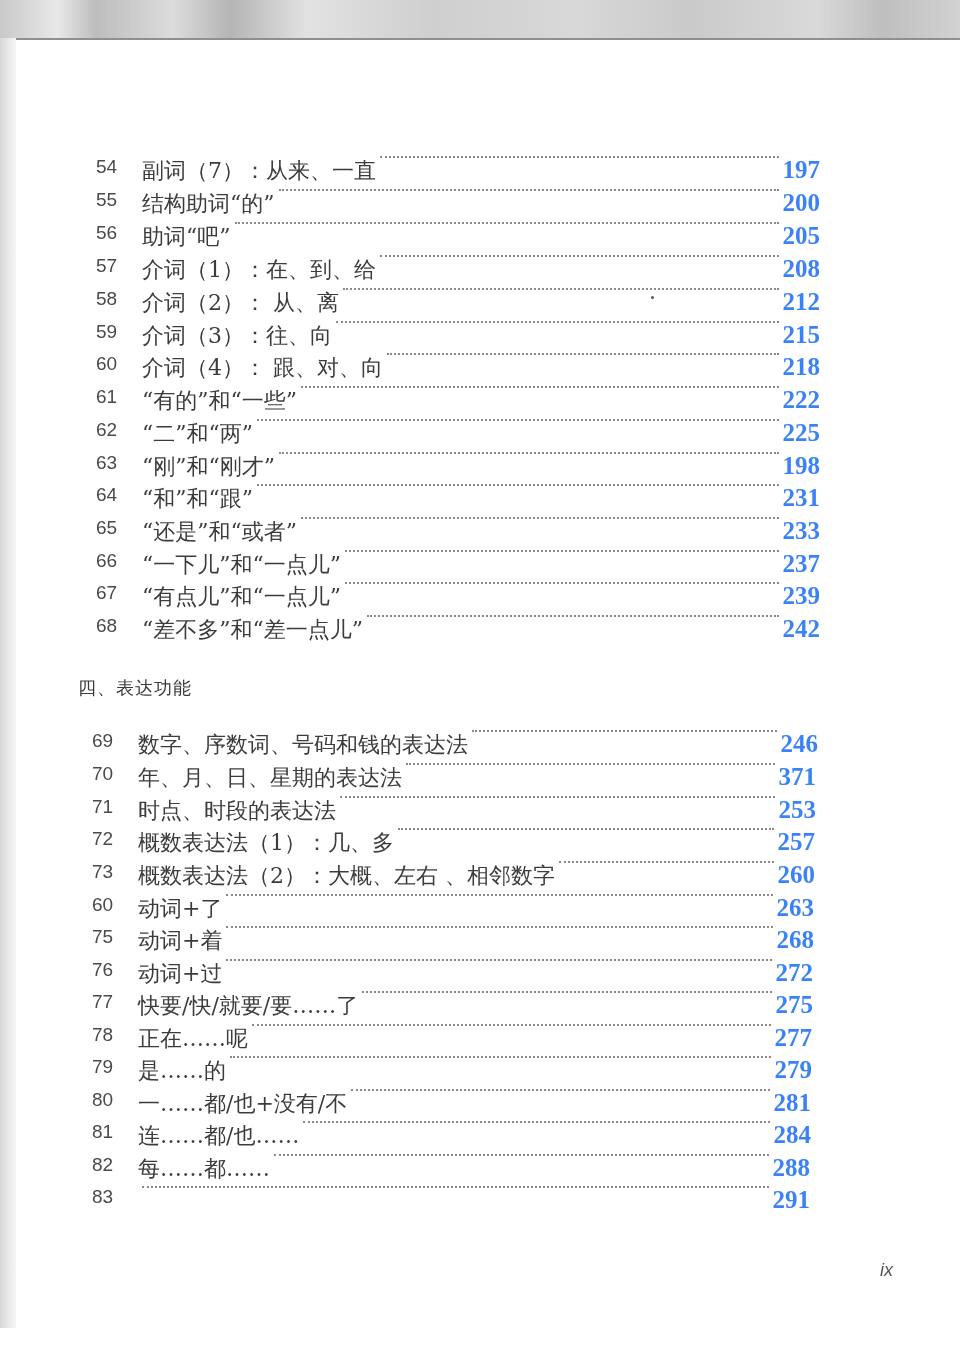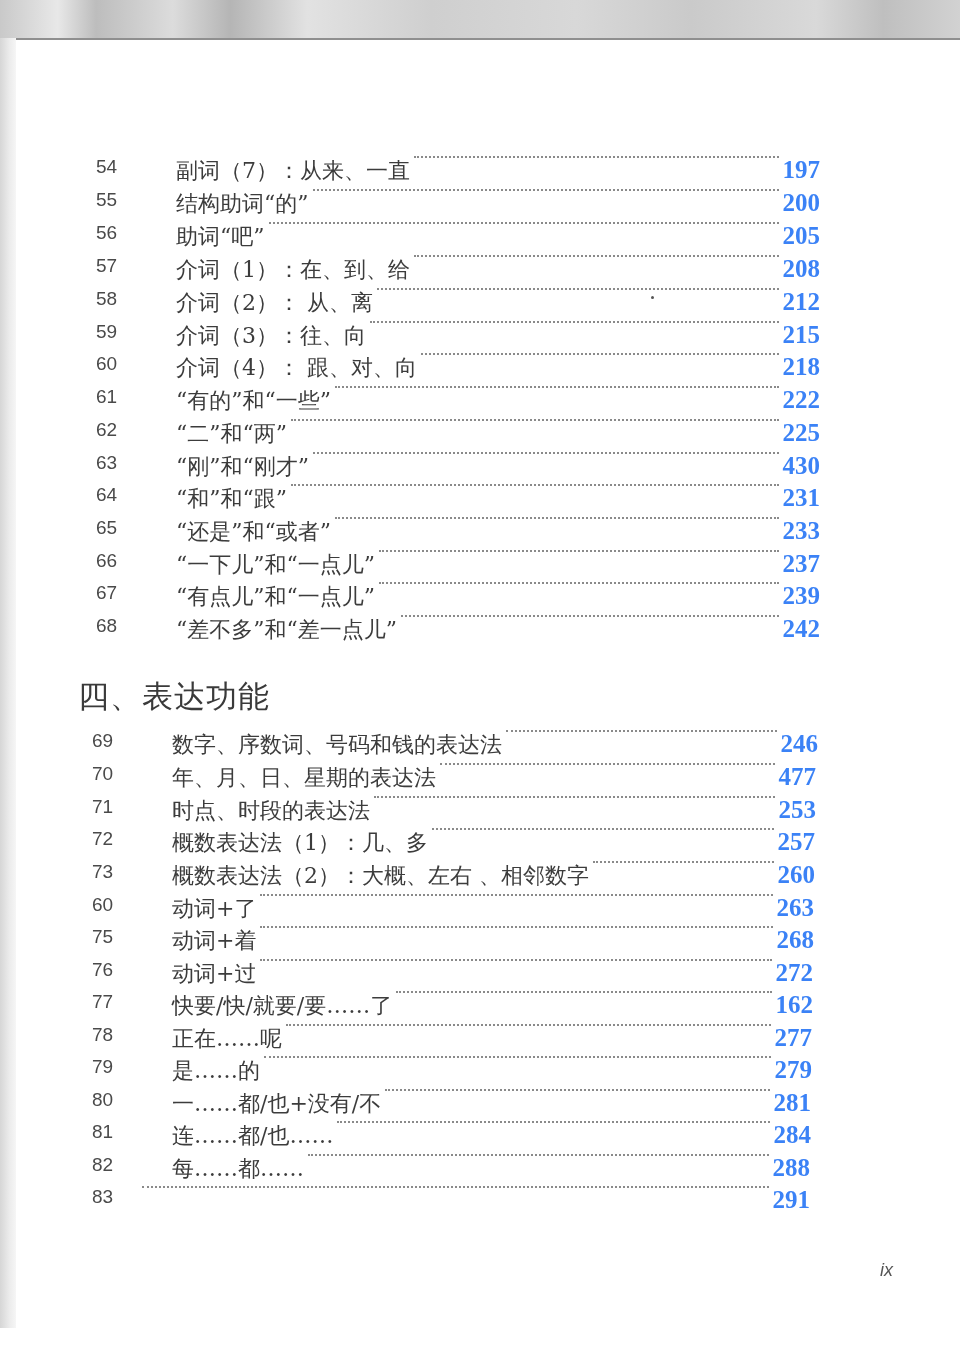--- a/index.html
+++ b/index.html
@@ -53,21 +53,20 @@
       flex: 0 0 auto;
       padding-bottom: 3px;
     }
     .title {
       font-family: "DejaVu Serif", serif;
       font-size: 22px;
       color: #3c3c3c;
       white-space: nowrap;
       flex: 0 0 auto;
       padding-bottom: 1px;
-      margin-left: 34px;
     }
     .leader {
       flex: 1 1 auto;
       margin: 0 4px 8px 4px;
       border-bottom: 2px dotted #8a8a8a;
       height: 0;
     }
     .page-num {
       font-family: "Liberation Serif", serif;
       font-weight: bold;
@@ -75,21 +74,21 @@
       color: #3b82f6;
       flex: 0 0 auto;
       min-width: 36px;
       text-align: right;
     }
     .section-heading {
       position: absolute;
       left: 78px;
       top: 676px;
       font-family: "DejaVu Sans", sans-serif;
-      font-size: 31px;
+      font-size: 18px;
       color: #3a3a3a;
       letter-spacing: 1px;
     }
     .folio {
       position: absolute;
       left: 880px;
       top: 1252px;
       font-family: "Liberation Sans", sans-serif;
       font-style: italic;
       font-size: 18px;
@@ -164,21 +163,21 @@
     <div class="row" style="top:419px">
       <span class="num">62</span>
       <span class="title">“二”和“两”</span>
       <span class="leader"></span>
       <span class="page-num">225</span>
     </div>
     <div class="row" style="top:452px">
       <span class="num">63</span>
       <span class="title">“刚”和“刚才”</span>
       <span class="leader"></span>
-      <span class="page-num">430</span>
+      <span class="page-num">198</span>
     </div>
     <div class="row" style="top:484px">
       <span class="num">64</span>
       <span class="title">“和”和“跟”</span>
       <span class="leader"></span>
       <span class="page-num">231</span>
     </div>
     <div class="row" style="top:517px">
       <span class="num">65</span>
       <span class="title">“还是”和“或者”</span>
@@ -209,21 +208,21 @@
     <div class="row" style="top:730px; left:92px; width:726px">
       <span class="num">69</span>
       <span class="title">数字、序数词、号码和钱的表达法</span>
       <span class="leader"></span>
       <span class="page-num">246</span>
     </div>
     <div class="row" style="top:763px; left:92px; width:724px">
       <span class="num">70</span>
       <span class="title">年、月、日、星期的表达法</span>
       <span class="leader"></span>
-      <span class="page-num">477</span>
+      <span class="page-num">371</span>
     </div>
     <div class="row" style="top:796px; left:92px; width:724px">
       <span class="num">71</span>
       <span class="title">时点、时段的表达法</span>
       <span class="leader"></span>
       <span class="page-num">253</span>
     </div>
     <div class="row" style="top:828px; left:92px; width:723px">
       <span class="num">72</span>
       <span class="title">概数表达法（1）：几、多</span>
@@ -251,21 +250,21 @@
     <div class="row" style="top:959px; left:92px; width:721px">
       <span class="num">76</span>
       <span class="title">动词+过</span>
       <span class="leader"></span>
       <span class="page-num">272</span>
     </div>
     <div class="row" style="top:991px; left:92px; width:721px">
       <span class="num">77</span>
       <span class="title">快要/快/就要/要……了</span>
       <span class="leader"></span>
-      <span class="page-num">162</span>
+      <span class="page-num">275</span>
     </div>
     <div class="row" style="top:1024px; left:92px; width:720px">
       <span class="num">78</span>
       <span class="title">正在……呢</span>
       <span class="leader"></span>
       <span class="page-num">277</span>
     </div>
     <div class="row" style="top:1056px; left:92px; width:720px">
       <span class="num">79</span>
       <span class="title">是……的</span>

